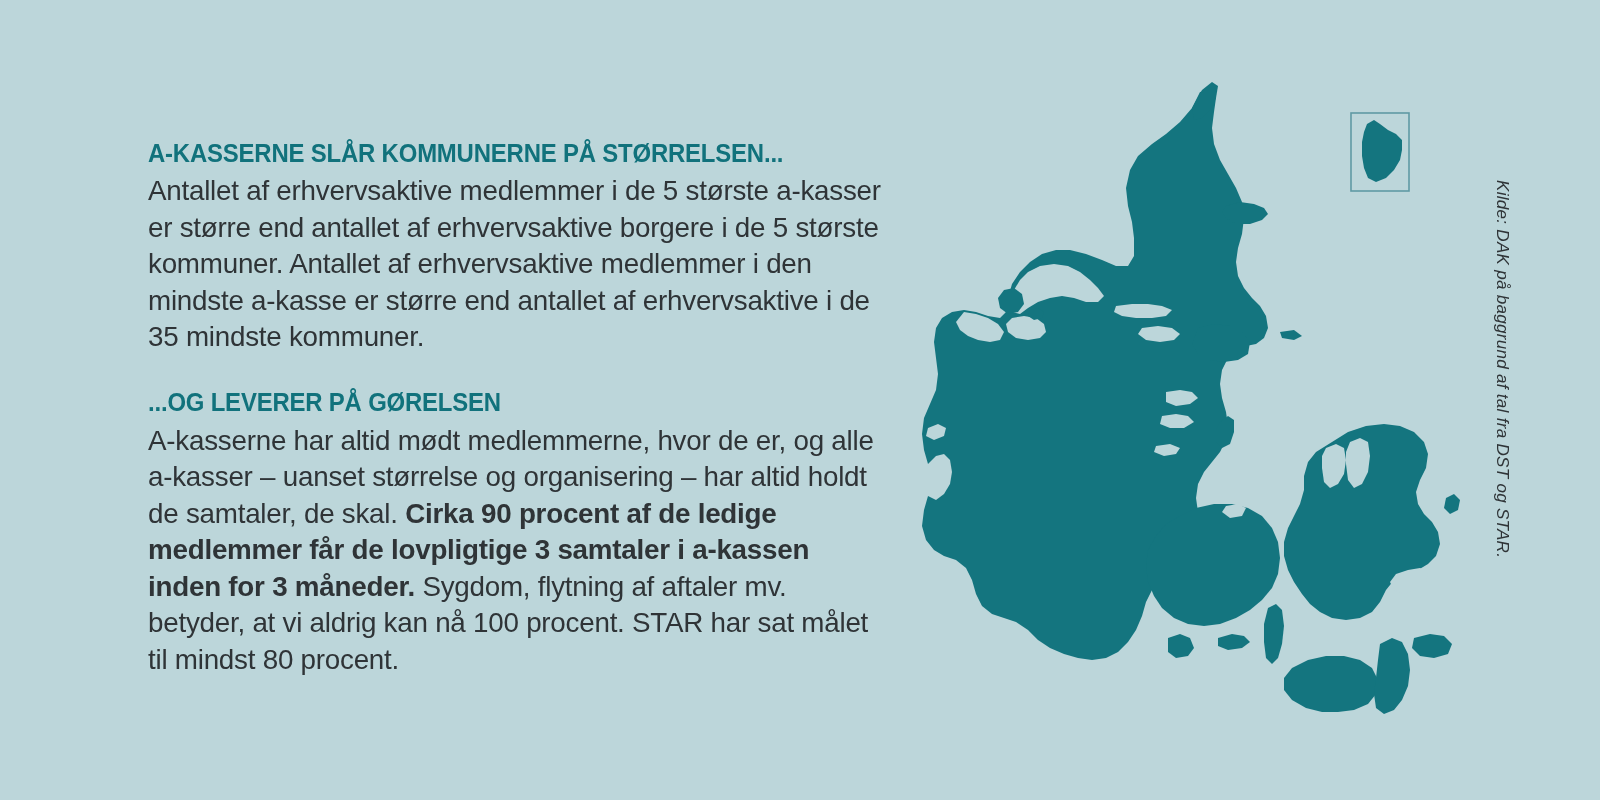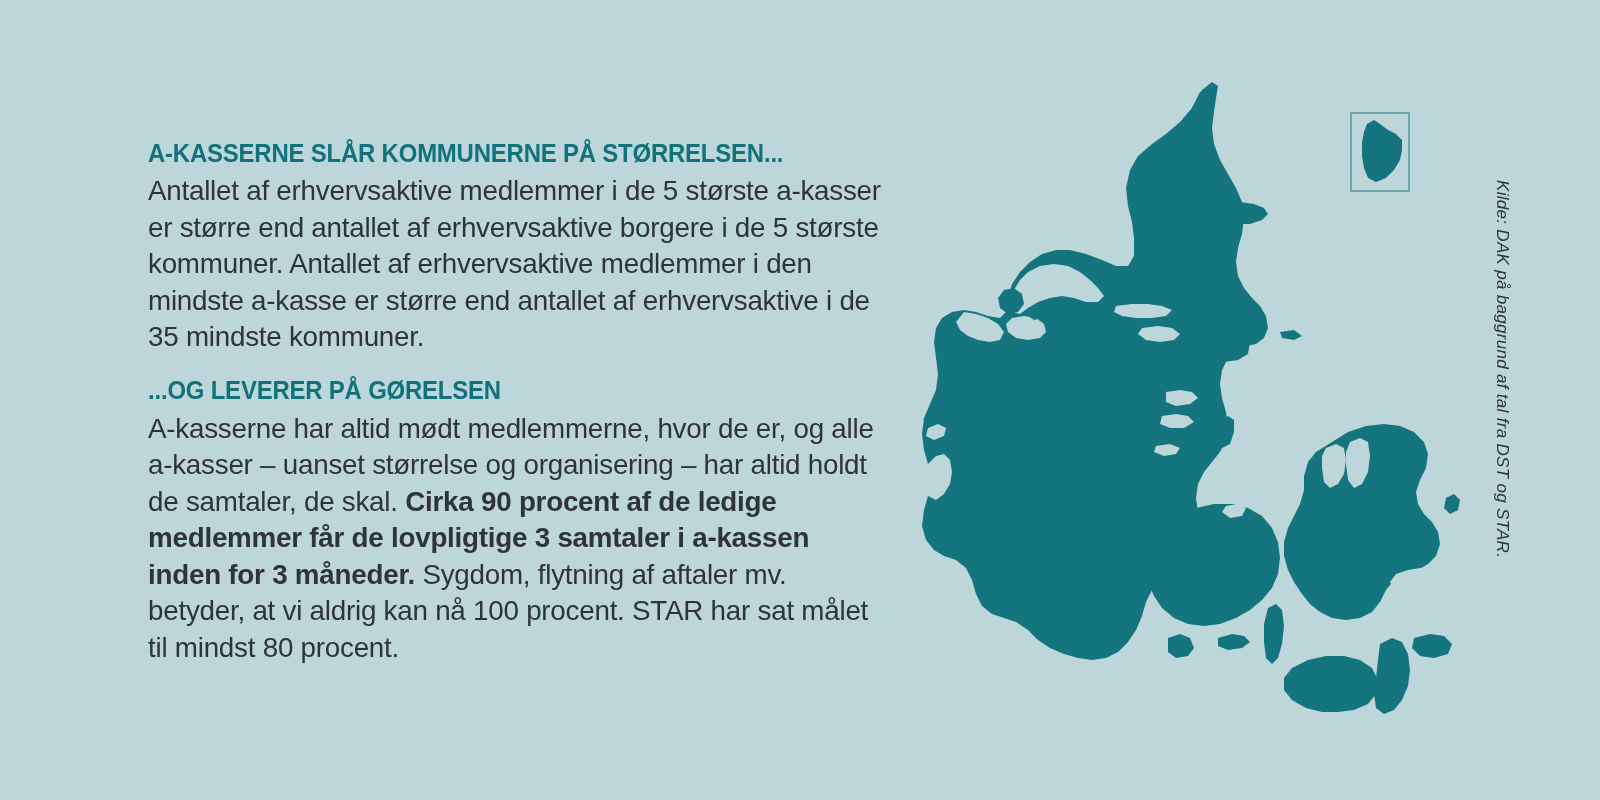--- a/index.html
+++ b/index.html
@@ -47,21 +47,21 @@
     letter-spacing: -0.25px;
     margin: 0;
     transform: scaleX(0.975);
     transform-origin: left top;
   }
   .block-body b {
     font-weight: bold;
   }
 
   #block-two {
-    margin-top: 20px;
+    margin-top: 32px;
   }
   #block-two .block-heading {
     margin-bottom: 5px;
   }
 
   
   .map-wrap {
     position: absolute;
     left: 880px;
     top: 60px;

